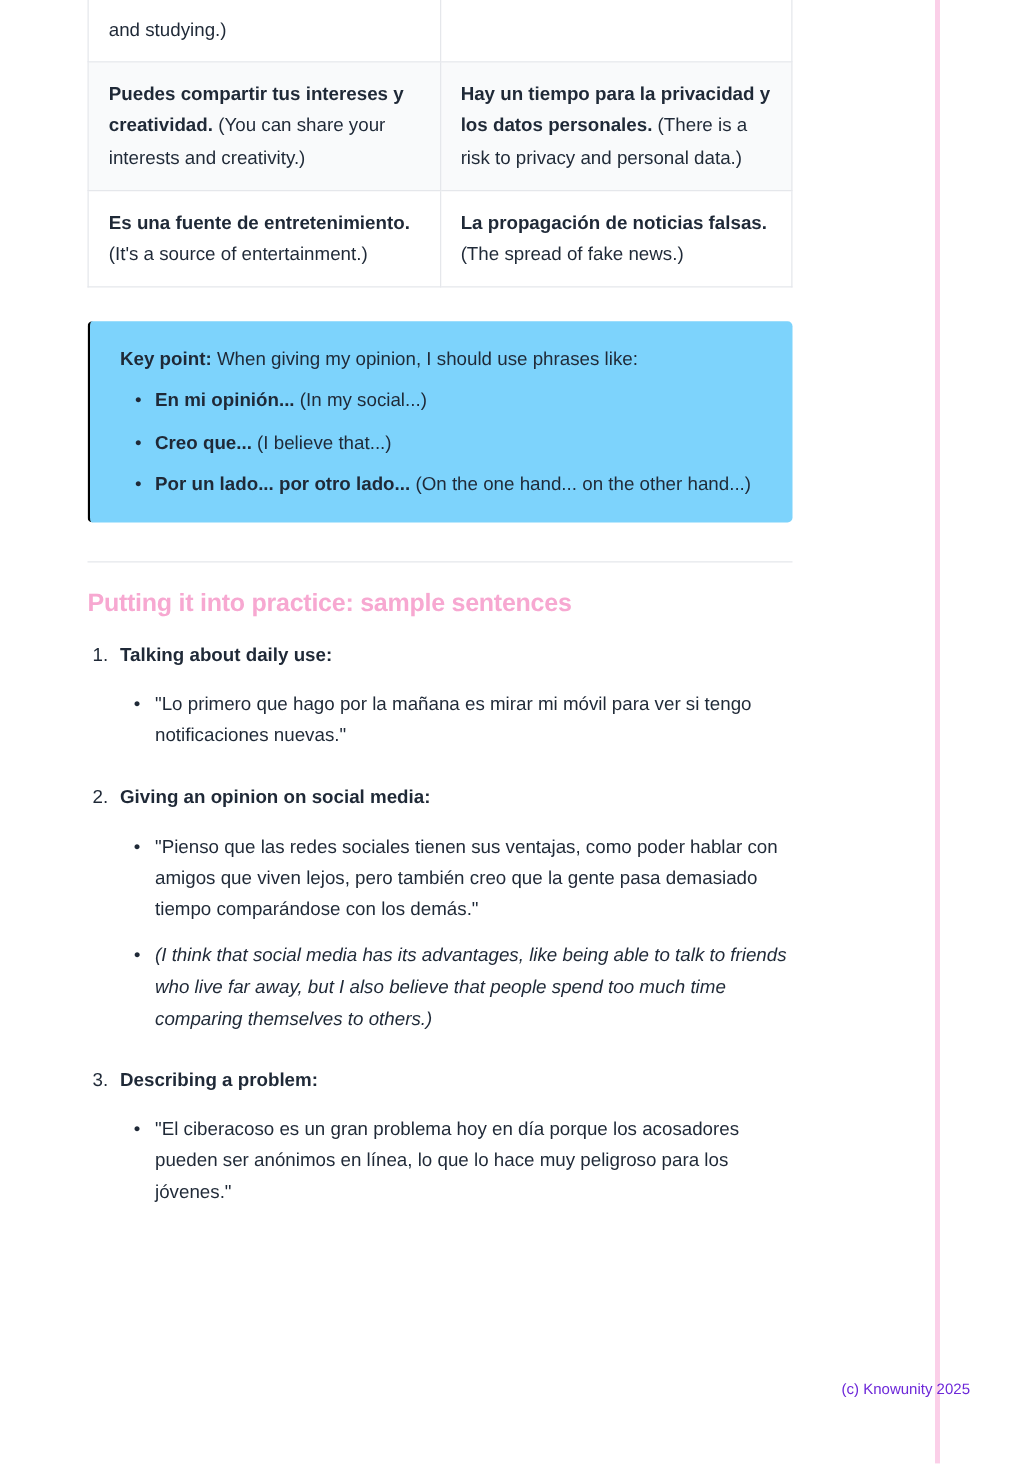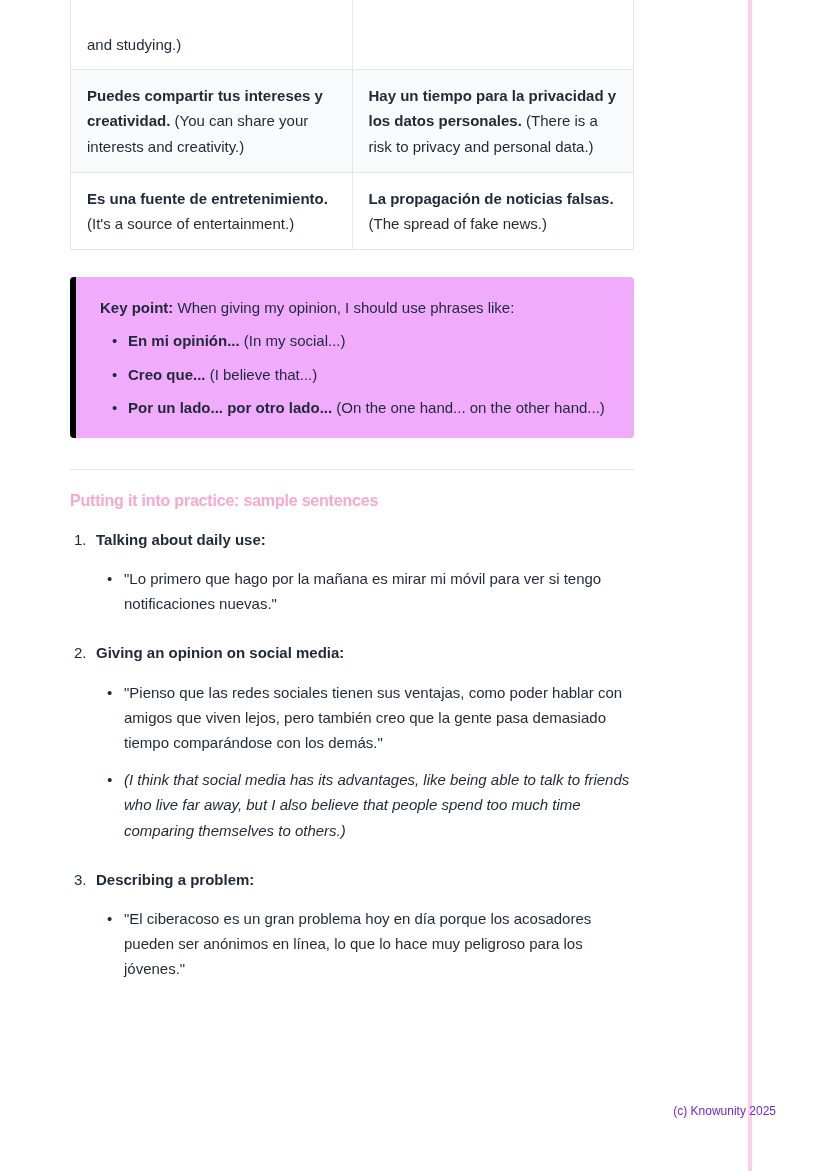--- a/index.html
+++ b/index.html
@@ -20,43 +20,43 @@
 
   
   table { border-collapse:collapse; width:100%; table-layout:fixed; }
   td {
     border:1px solid #e5e7eb;
     vertical-align:top;
     padding:13px 16px;
     font-size:15px;
     line-height:1.68;
   }
-  tr.cut-row td { border-top:none; padding-top:32px; padding-bottom:12px; }
+  tr.cut-row td { border-top:none; padding-top:12px; padding-bottom:12px; }
   tbody tr:nth-child(2) td { background:#f9fafb; }
   .b { font-weight:700; }
 
   
   .callout {
     margin-top:27px;
-    background:#f0abfc;
-    border-left:6px solid #000000;
+    background:#7dd3fc;
+    border-left:2px solid #000000;
     border-radius:4px;
     padding:18px 24px;
     font-size:15px;
     line-height:1.68;
   }
   .callout ul { list-style:none; margin-top:8px; padding-left:10px; }
   .callout li { position:relative; padding-left:18px; margin-top:8px; }
   .callout li::before { content:"\2022"; position:absolute; left:2px; }
 
   
   hr.divider { border:none; border-top:1px solid #e5e7eb; margin:31px 0 0 0; }
   h2.section-heading {
     margin-top:22px;
-    font-size:16px;
+    font-size:20px;
     font-weight:700;
     color:#f7a8d1;
     letter-spacing:-0.2px;
   }
   .intro { margin-top:20px; font-size:15px; line-height:1.68; }
 
   .examples { margin-top:17px; }
   .example + .example { margin-top:24px; }
   .ex-title { position:relative; padding-left:26px; font-size:15px; line-height:1.68; }
   .ex-num { position:absolute; left:4px; font-weight:400; }

